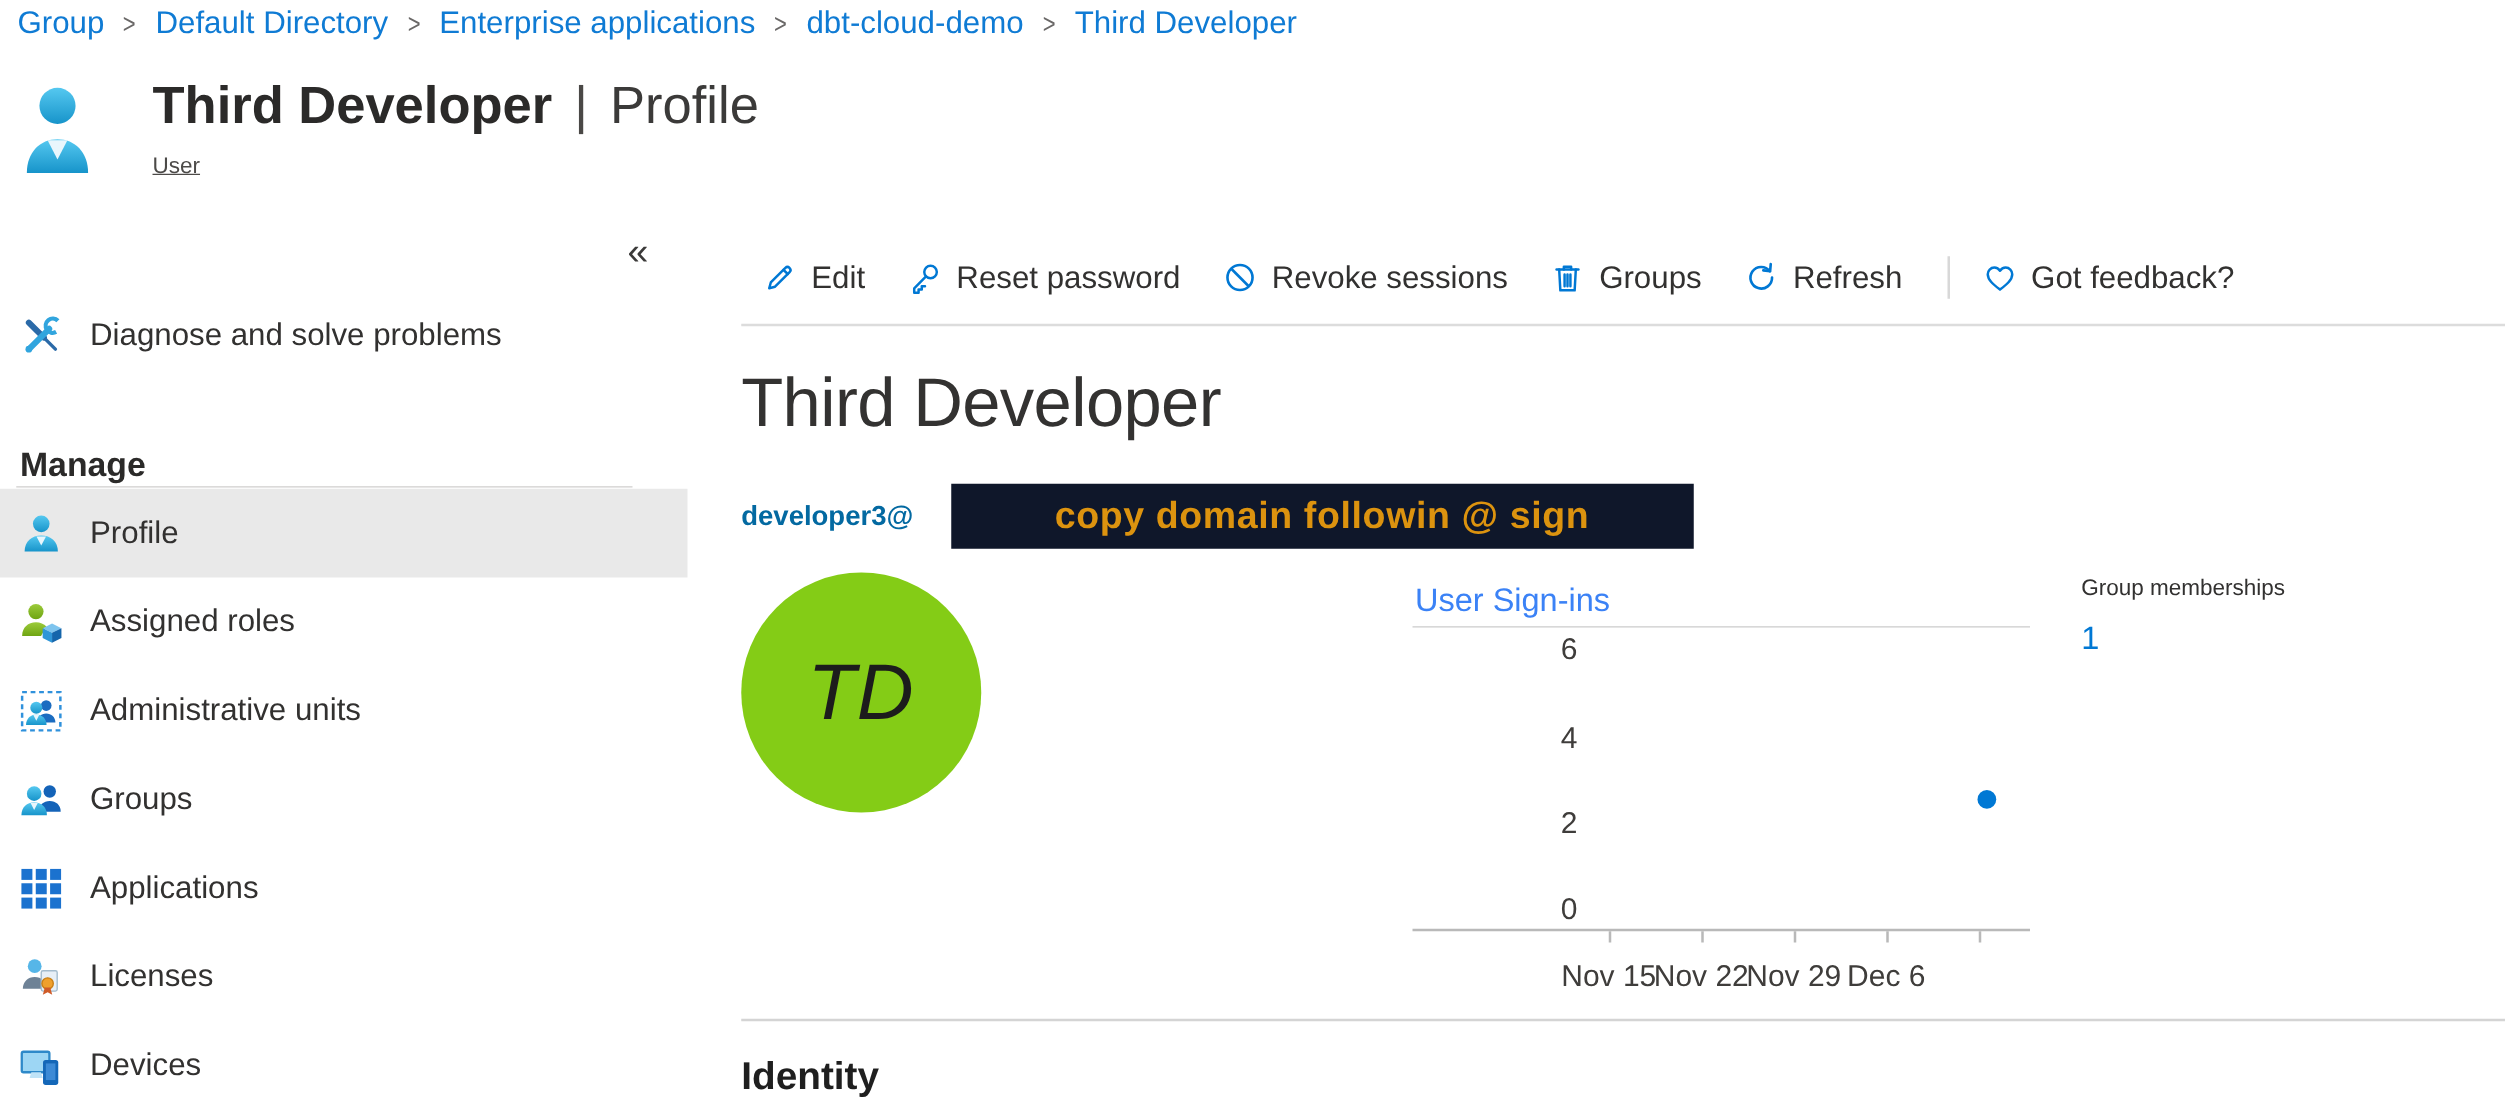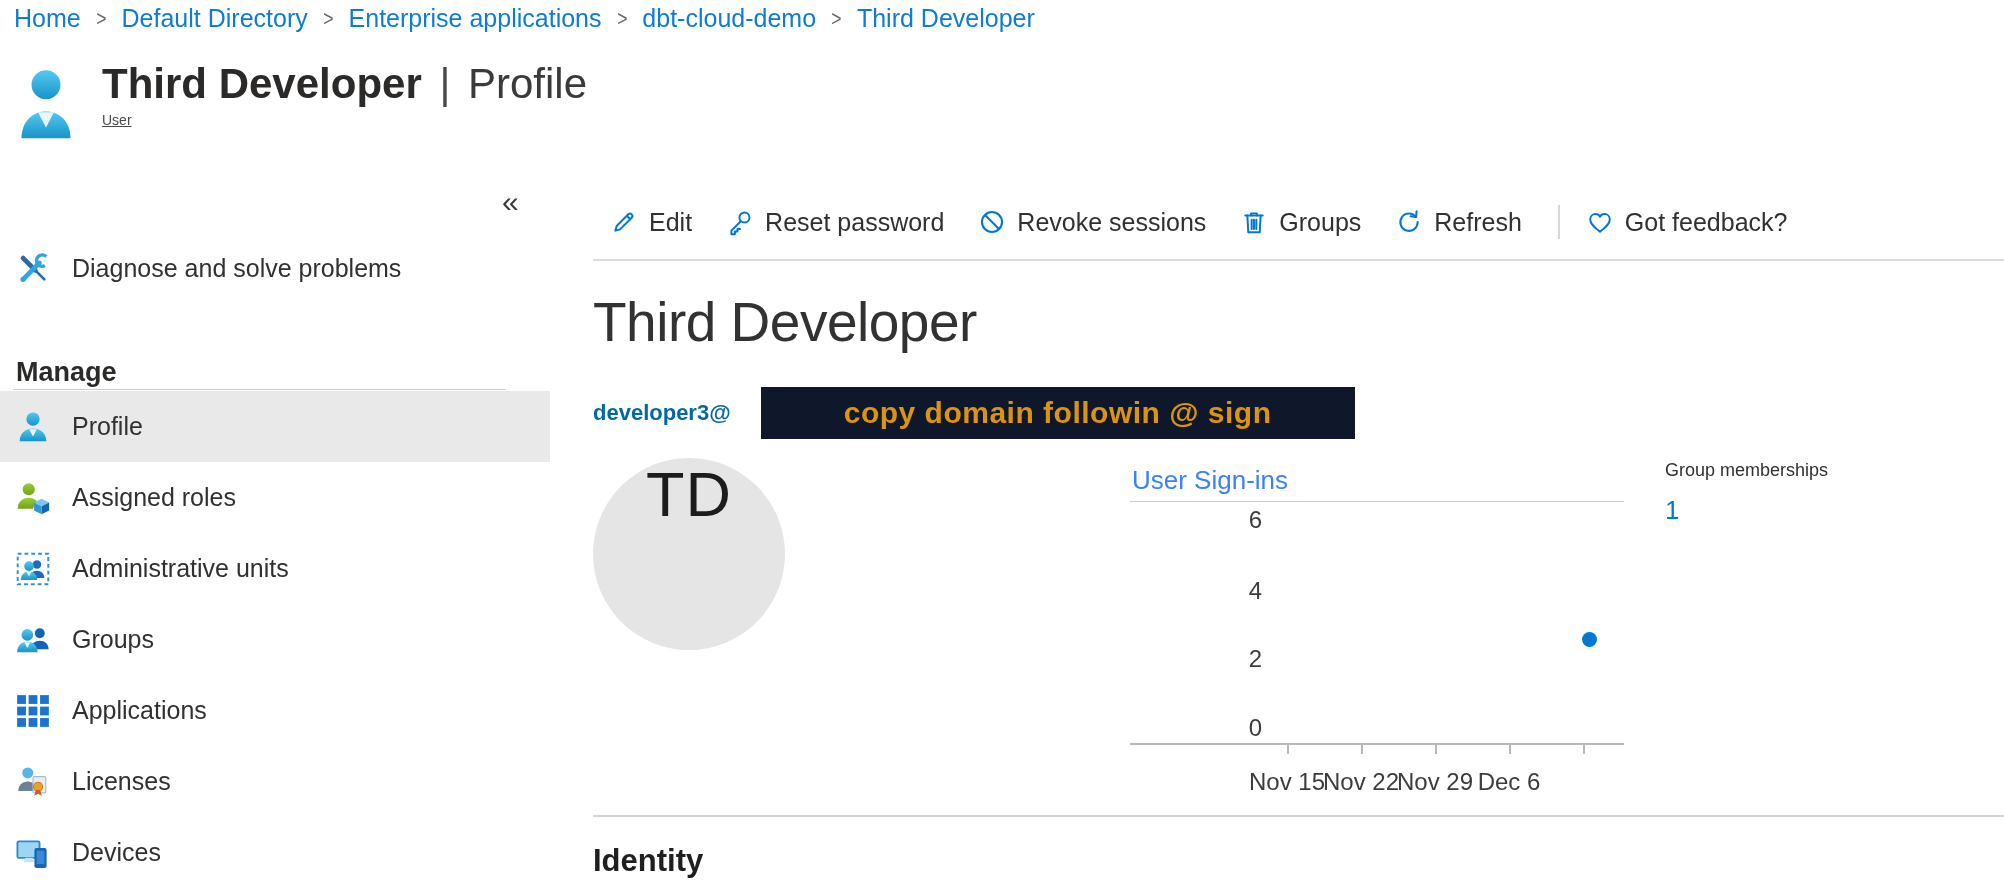--- a/index.html
+++ b/index.html
@@ -6,28 +6,28 @@
   html,body { background:#ffffff; }
   body { font-family:"Liberation Sans","DejaVu Sans",sans-serif; color:#323130; }
   .root { position:relative; width:2004px; height:884px; background:#fff; overflow:hidden; }
 
   
   .breadcrumb { position:absolute; top:4px; left:14px; display:flex; align-items:center; gap:14px; font-size:25px; white-space:nowrap; }
   .crumb { color:#0f7bd4; cursor:pointer; }
   .crumb-sep { color:#6a6867; font-size:22px; transform:scaleX(.8); }
 
   
-  .page-header { position:absolute; top:56px; left:18px; display:flex; align-items:flex-start; }
+  .page-header { position:absolute; top:56px; left:18px; display:flex; align-items:flex-start;gap:20px; }
   .page-header .hdr-icon { width:56px; height:82px; margin-top:10px; }
   .hdr-text { margin-left:28px; }
   .hdr-title { font-size:42px; line-height:56px; font-weight:400; color:#2b2a29; }
   .hdr-title .t-bold { font-weight:700; }
   .hdr-title .t-sep { font-weight:300; color:#4a4846; padding:0 6px; }
   .hdr-title .t-light { font-weight:300; color:#3b3a39; }
-  .hdr-sub { font-size:14px; color:#4c4a48;text-decoration:underline; }
+  .hdr-sub { margin-top:10px; font-size:18px; color:#4c4a48;text-decoration:underline; }
 
   
   .sidebar { position:absolute; left:0; top:185px; width:550px; height:699px; }
   .collapse-btn { position:absolute; left:502px; top:2px; font-size:30px; color:#3b3a39; cursor:pointer; line-height:30px; }
   .side-row { display:flex; align-items:center; padding-left:16px; font-size:25px; color:#323130; cursor:pointer; }
   .side-row .s-icon { width:34px; height:34px; flex:0 0 34px; margin-right:22px; }
   .diagnose-row { position:absolute; top:52px; left:0; width:550px; height:62px; }
   .manage-heading { position:absolute; top:148px; left:16px; font-size:27px; font-weight:700; color:#2b2a29;margin-top:24px; }
   .manage-divider { position:absolute; top:204px; left:13px; width:493px; height:1px; background:#cfcecd; }
   .side-menu { position:absolute; top:206px; left:0; width:550px; }
@@ -44,21 +44,21 @@
 
   
   .main { position:absolute; left:593px; top:260px; right:0; bottom:0; }
   .profile-name { position:absolute; top:30px; left:0; font-size:55px; font-weight:400; color:#333231; letter-spacing:-.5px; }
   .upn-row { position:absolute; top:126px; left:0; display:flex; align-items:center; height:54px; }
   .upn-prefix { font-size:22px; font-weight:700; color:#0369a1; }
   .redaction-box { margin-left:30px; width:594px; height:52px; background:#0f172a; display:flex; align-items:center; justify-content:center; }
   .redaction-text { color:#dc930f; font-size:30px; font-weight:700; letter-spacing:.5px; }
 
   .avatar-circle { position:absolute; top:198px; left:0; width:192px; height:192px; border-radius:50%;
-                   background:#e5e5e5; display:flex; justify-content:center; }
+                   background:#84cc16; display:flex; align-items:center; justify-content:center;font-style:italic; }
   .avatar-initials { font-size:63px; color:#1c1c1c; font-weight:400; letter-spacing:1px; }
 
   
   .signin-chart { position:absolute; left:537px; top:205px; width:494px; height:340px; }
   .chart-title { position:absolute; top:0; left:2px; font-size:26px; color:#3b82f6; cursor:pointer; }
   .chart-title-underline { position:absolute; top:36px; left:0; width:494px; height:1px; background:#cccccc; }
   .ytick { position:absolute; left:0; width:132px; text-align:right; font-size:24px; color:#3f3d3b; }
   .yt0 { top:41px; } .yt1 { top:112px; } .yt2 { top:180px; } .yt3 { top:249px; }
   .x-axis { position:absolute; top:278px; left:0; width:494px; height:2px; background:#b9b9b9; }
   .xtickmark { position:absolute; top:280px; width:2px; height:9px; background:#b9b9b9; }
@@ -89,21 +89,21 @@
     <linearGradient id="ggreen" x1="0" y1="0" x2="0" y2="1">
       <stop offset="0" stop-color="#9ccb3b"></stop>
         <stop offset="1" stop-color="#6fa512"></stop>
     </linearGradient>
   </defs>
 </svg>
 
 <div class="root">
 
   <nav class="breadcrumb">
-    <span class="crumb">Home</span>
+    <span class="crumb">Group</span>
     <span class="crumb-sep">&gt;</span>
     <span class="crumb">Default Directory</span>
     <span class="crumb-sep">&gt;</span>
     <span class="crumb">Enterprise applications</span>
     <span class="crumb-sep">&gt;</span>
     <span class="crumb">dbt-cloud-demo</span>
     <span class="crumb-sep">&gt;</span>
     <span class="crumb">Third Developer</span>
   </nav>
 

